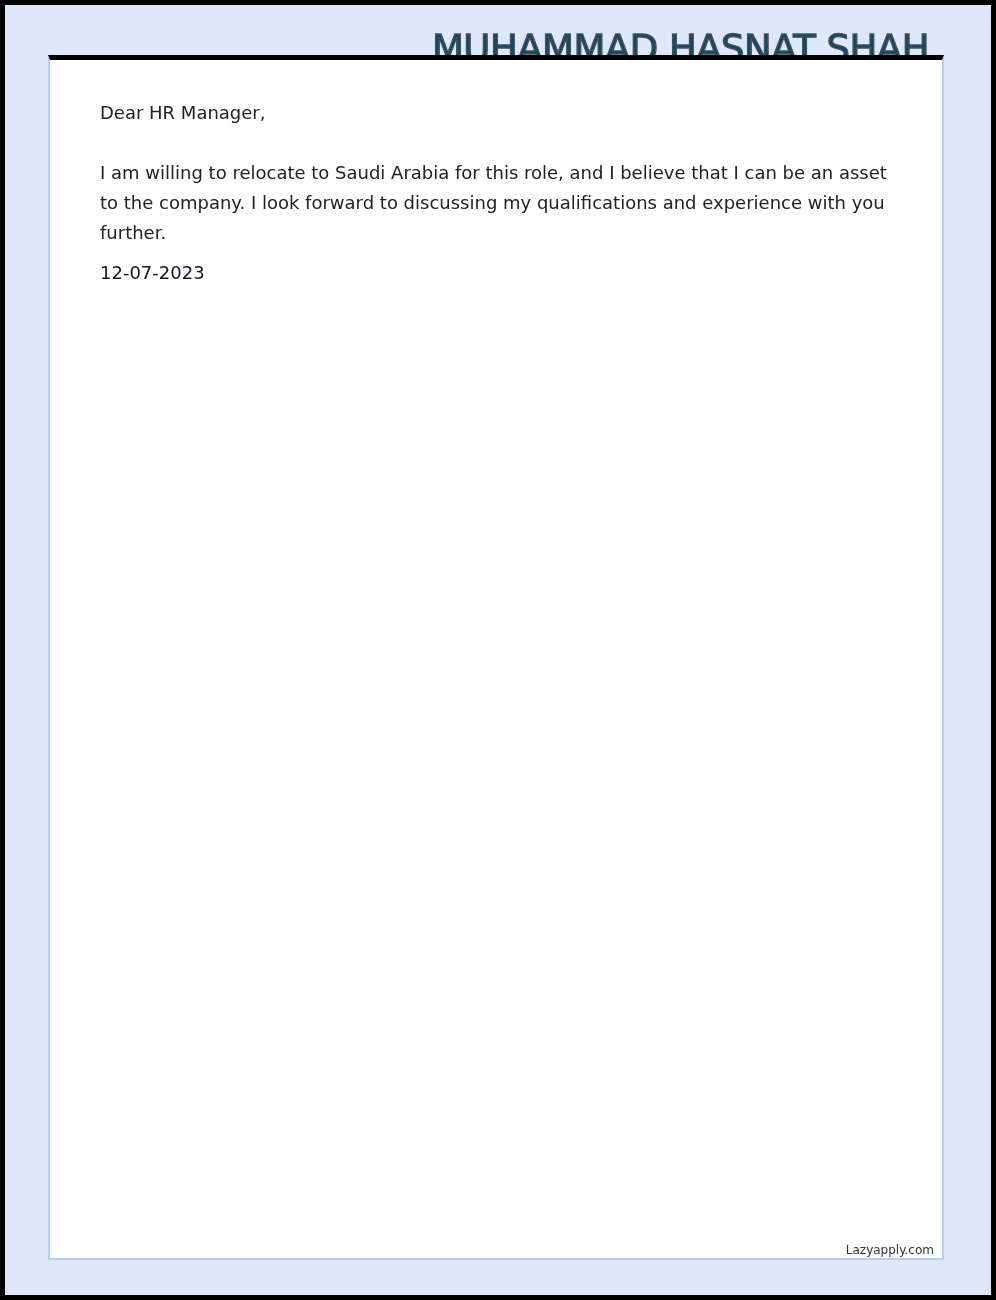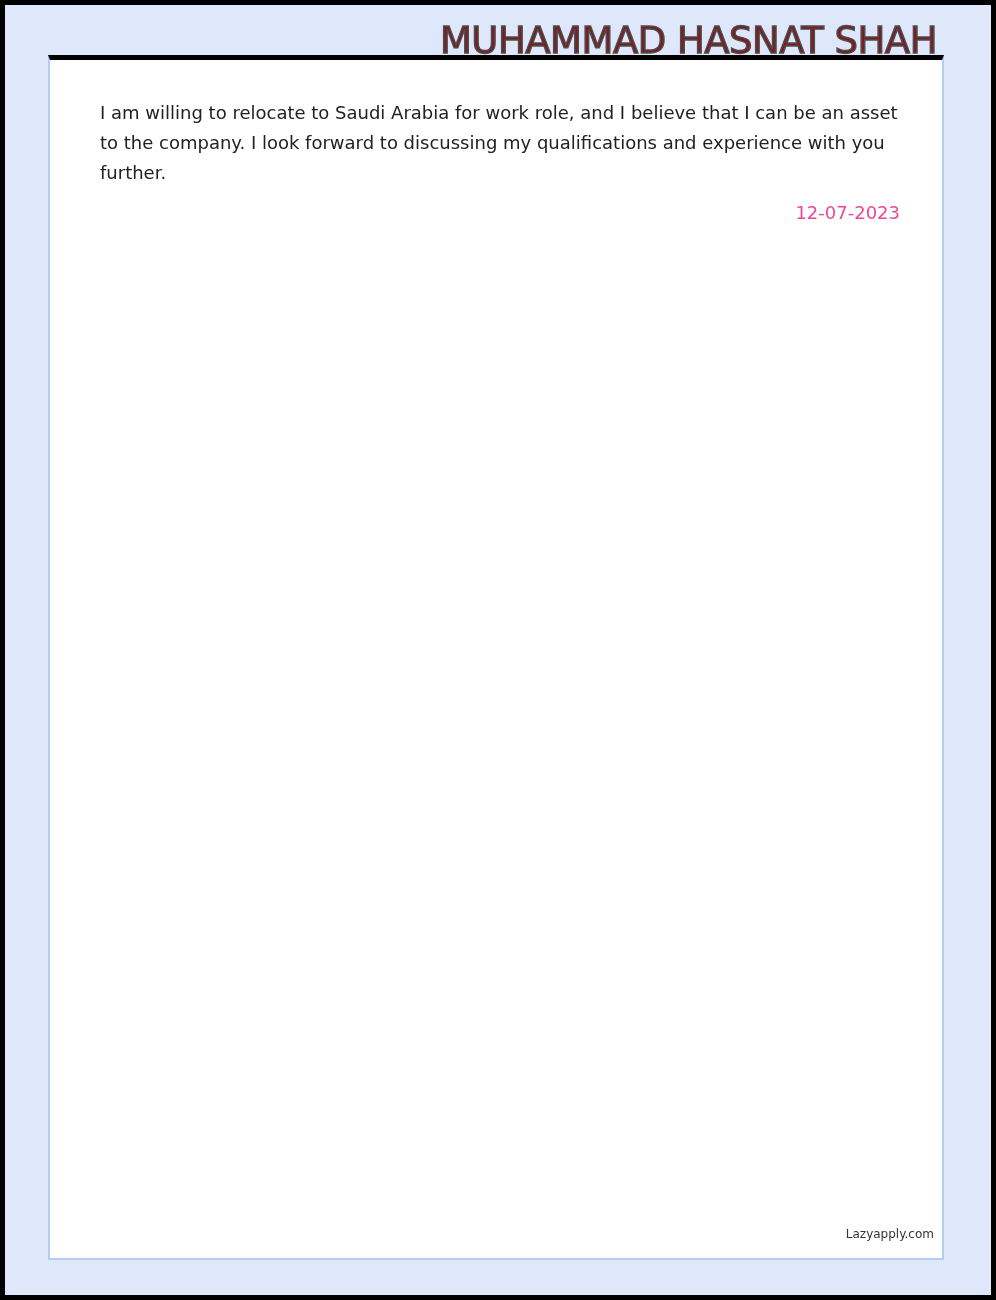--- a/index.html
+++ b/index.html
@@ -10,55 +10,56 @@
     }
     .frame {
       position: absolute; left: 5px; top: 5px;
       width: 986px; height: 1290px;
       background: #dfe8fb;
     }
     .title {
       position: absolute; right: 50px; top: 10px;
       font-family: "DejaVu Sans", sans-serif;
       font-size: 37px; line-height: 44px;
-      color: #7f1d1d;
+      color: #0c4a6e;
       -webkit-text-stroke: 1.4px #4a4f55;
       letter-spacing: -0.5px;
       white-space: nowrap;
-      margin: 4px; font-weight: normal;
+      margin: 12px; font-weight: normal;
     }
     .page {
       position: absolute; left: 43px; top: 50px;
       width: 896px; height: 1205px;
       background: #fff;
       border-left: 2px solid #b4cdf5;
       border-right: 2px solid #b4cdf5;
       border-bottom: 2px solid #b4cdf5;
       border-top: 5px solid #000;
       box-sizing: border-box;
     }
     .content {
       position: absolute; left: 50px; top: 38px; width: 800px;
       font-size: 18px; line-height: 30px; color: #222;
     }
     .content p { margin: 0 0 30px 0; }
     .content p.greeting { margin-bottom: 30px; }
     .content p.last { margin-bottom: 10px; }
-    .date { color: #ec4899; font-size: 18px; line-height: 30px; text-align: right; }
+    .date { color: #0f172a; font-size: 18px; line-height: 30px; }
     .footer {
-      position: absolute; right: 8px; bottom: 16px;
+      position: absolute; right: 8px; bottom: 0px;
       font-size: 12px; color: #333; line-height: 16px;
     }
   </style>
 </head>
 <body>
 
 <div class="frame">
   <h1 class="title">MUHAMMAD HASNAT SHAH</h1>
 
   <div class="page">
     <div class="content">
-      <p class="last">I am willing to relocate to Saudi Arabia for work role, and I believe that I can be an asset to the company. I look forward to discussing my qualifications and experience with you further.</p>
+      <p class="greeting">Dear HR Manager,</p>
+      <p class="last">I am willing to relocate to Saudi Arabia for this role, and I believe that I can be an asset to the company. I look forward to discussing my qualifications and experience with you further.</p>
       <div class="date">12-07-2023</div>
     </div>
     <div class="footer">Lazyapply.com</div>
   </div>
 </div>
 
 </body></html>

